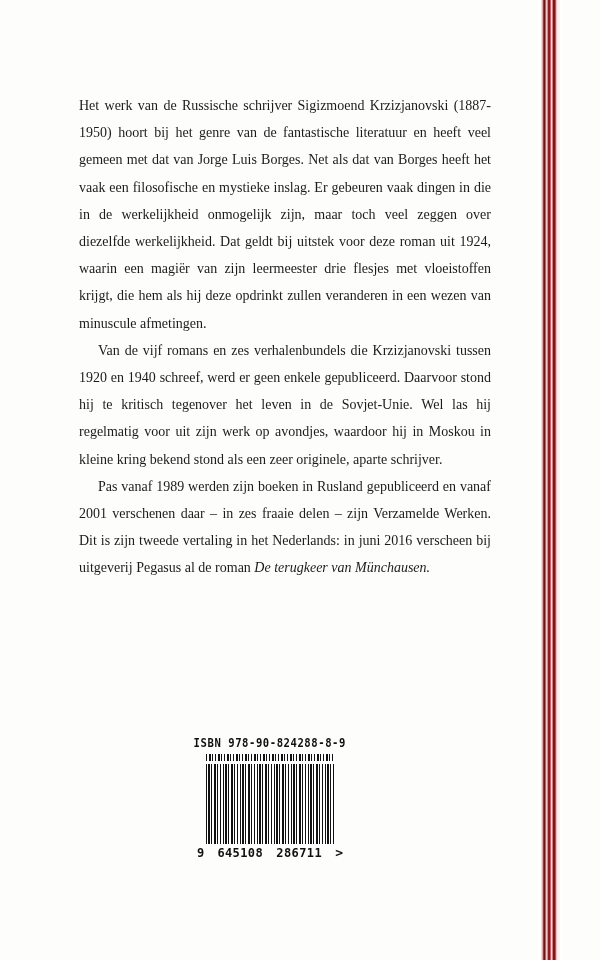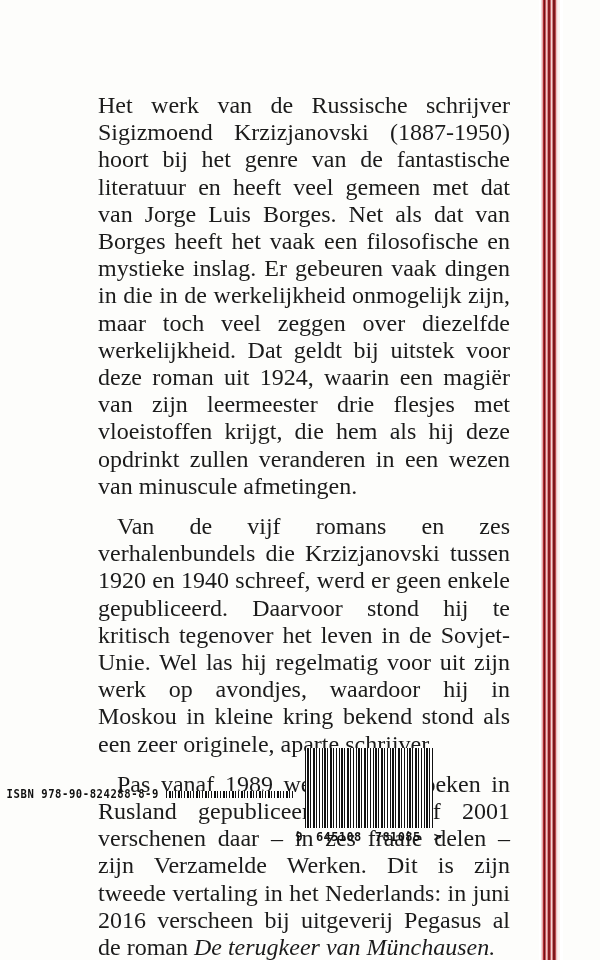--- a/index.html
+++ b/index.html
@@ -41,52 +41,50 @@
         #bb4c51 16px, #bb4c51 17px,
         #eec5c6 17px, #eec5c6 18px,
         #f8e6e6 18px, #f8e6e6 19px,
         #fdf3f2 19px, #fdf3f2 21px,
         #ffffff 21px, #ffffff 24px);
   }
 
   
   .blurb {
     position: absolute;
-    left: 98px;
+    left: 79px;
     top: 92px;
     width: 412px;
-    font-size: 24px;
+    font-size: 14px;
     line-height: 27.2px;
     color: #1b1b1b;
     text-align: justify;
     text-justify: inter-word;
     -webkit-hyphens: manual;
     hyphens: manual;
   }
   .blurb p {
     margin: 0;
   }
   .blurb p + p {
     text-indent: 19px;
-    margin-top: 13px;
   }
   .blurb .title-italic {
     font-style: italic;
   }
 
   
   .barcode-block {
     position: absolute;
     left: 0;
     top: 736px;
     width: 540px;
     display: flex;
-    flex-direction: row;
+    flex-direction: column;
     align-items: center;
-    margin-top: 12px;
   }
   .isbn-line {
     font-family: "DejaVu Sans Mono", "Liberation Mono", monospace;
     font-size: 11.5px;
     font-weight: bold;
     letter-spacing: 0.6px;
     color: #111111;
     margin-bottom: 4px;
     transform: scaleX(0.92);
   }
@@ -156,19 +154,19 @@
   </div>
 
   <div class="barcode-block">
     <div class="isbn-line">ISBN 978-90-824288-8-9</div>
     <div class="isbn-top-bars"></div>
     <div class="ean">
       <div class="ean-bars"></div>
       <div class="ean-digits">
         <span class="grp-left">9</span>
         <span class="grp-mid">645108</span>
-        <span class="grp-right">781085</span>
+        <span class="grp-right">286711</span>
         <span class="grp-end">&gt;</span>
       </div>
     </div>
   </div>
 
 </div>
 
 </body></html>

